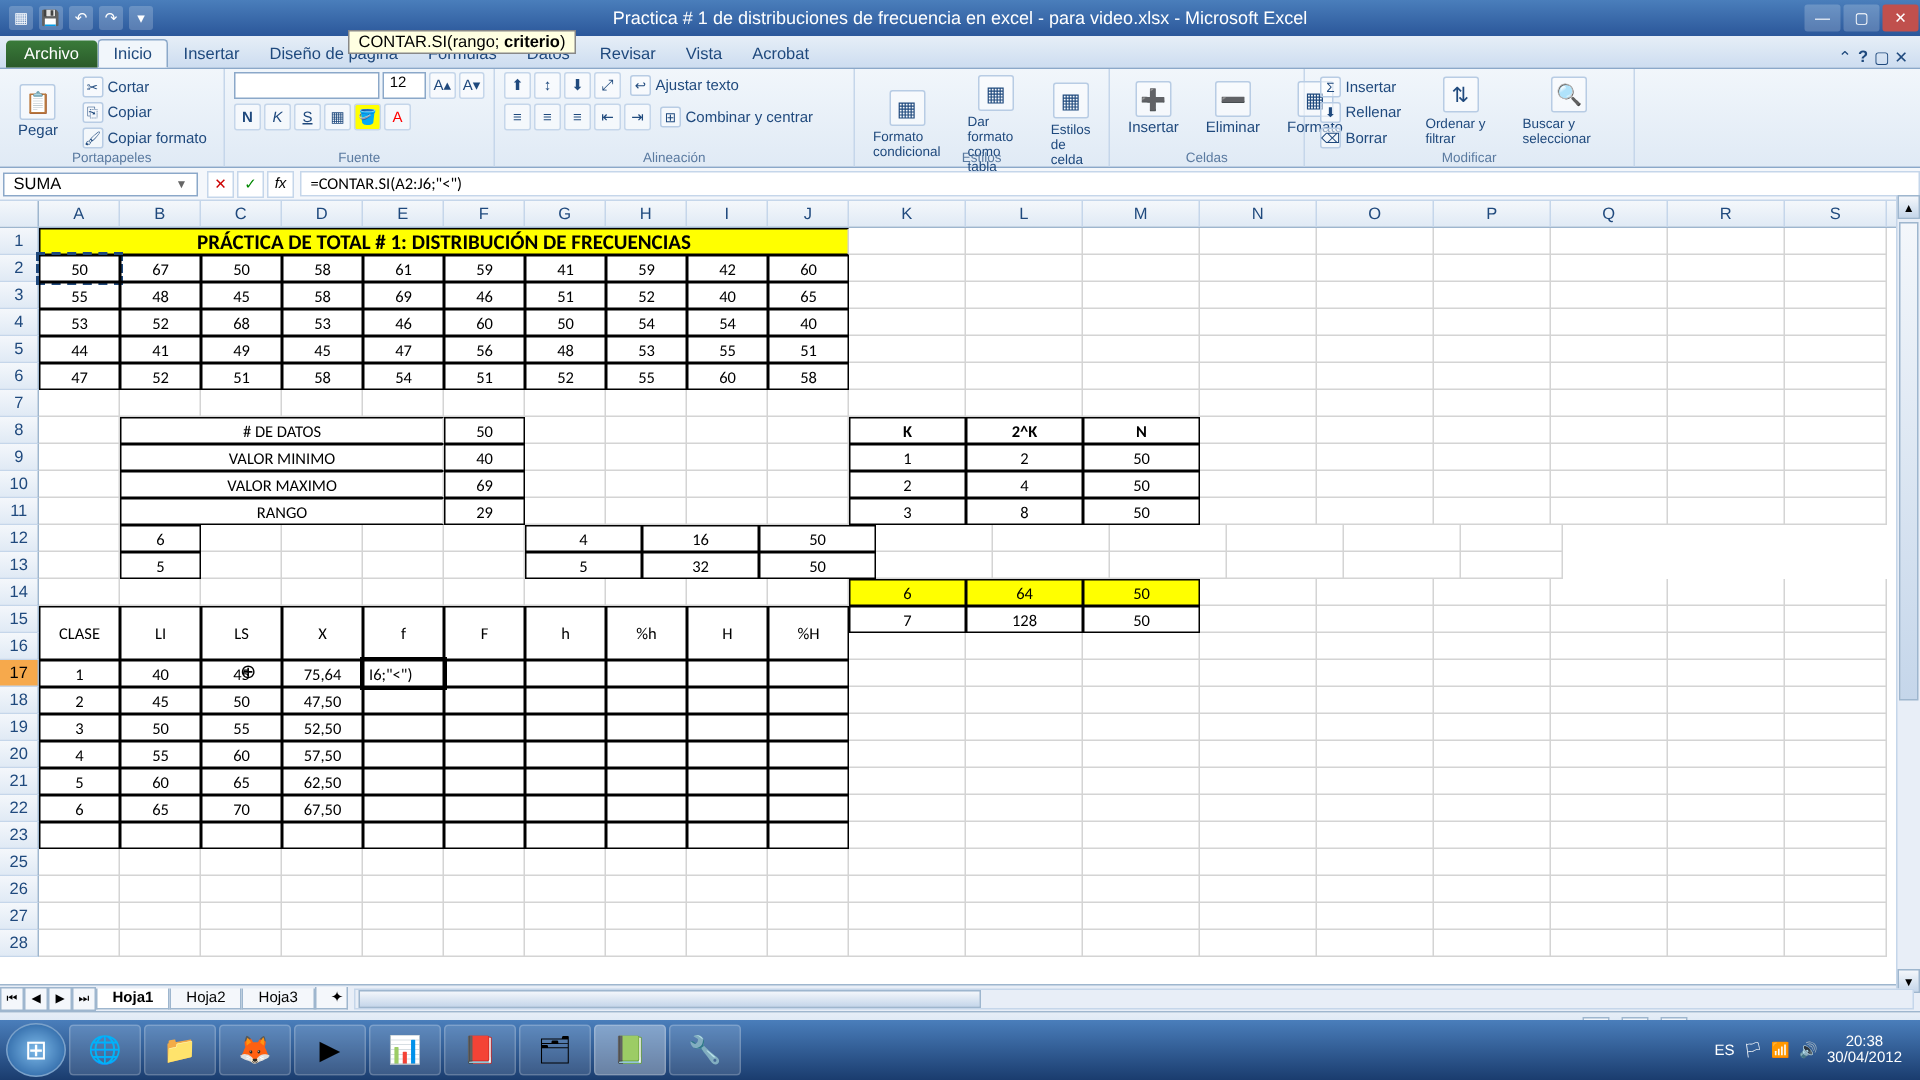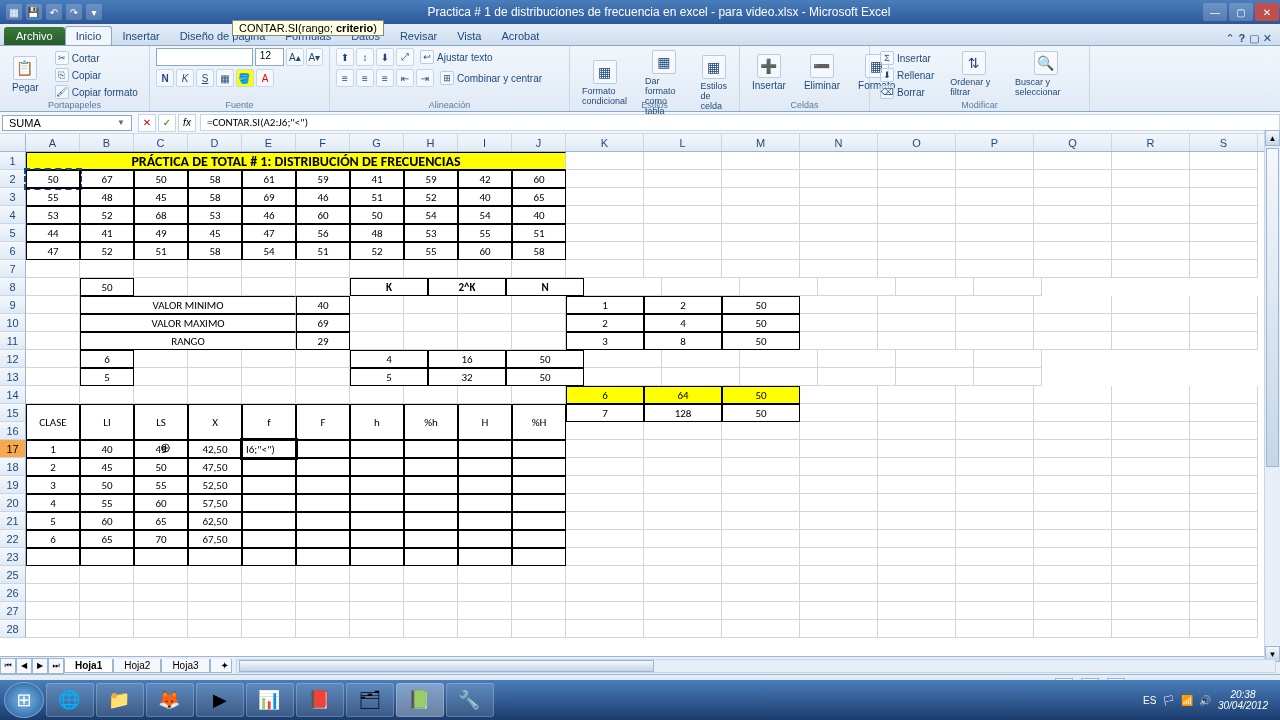--- a/index.html
+++ b/index.html
@@ -2,21 +2,21 @@
 <html><head>
 <meta charset="utf-8">
 <style>
 * { box-sizing: border-box; margin: 0; padding: 0; font-family: "Segoe UI", Tahoma, sans-serif; }
 body { width: 1280px; height: 720px; overflow: hidden; background: #fff; font-size: 11px; position: relative; }
 
 
 .titlebar { height: 24px; background: linear-gradient(#4a7ebb, #2b579a); display: flex; align-items: center; color: #fff; position: relative; }
 .qat { display: flex; gap: 4px; padding: 0 6px; align-items: center; }
 .qat-icon { width: 16px; height: 16px; background: #fff3; border-radius: 2px; display: flex; align-items: center; justify-content: center; font-size: 10px; }
-.title-text { position: absolute; left: 50%; transform: translateX(-50%); font-size: 12px; margin-left: 19px; }
+.title-text { position: absolute; left: 50%; transform: translateX(-50%); font-size: 12px; }
 .win-controls { margin-left: auto; display: flex; }
 .win-btn { width: 24px; height: 18px; background: #fff3; margin: 2px 1px; border-radius: 2px; display: flex; align-items: center; justify-content: center; font-size: 10px; }
 .win-btn.close { background: #c0504d; }
 
 
 .tabbar { height: 22px; background: linear-gradient(#e6eef7, #cdddf0); display: flex; align-items: flex-end; padding-left: 4px; border-bottom: 1px solid #8ba8c9; }
 .file-tab { background: linear-gradient(#3a7b3a, #2a5a2a); color: #fff; padding: 3px 12px; border-radius: 3px 3px 0 0; font-size: 11px; }
 .tab { padding: 3px 10px; font-size: 11px; color: #1f497d; cursor: pointer; }
 .tab.active { background: #f1f6fb; border: 1px solid #8ba8c9; border-bottom: none; border-radius: 3px 3px 0 0; }
 .help-icons { margin-left: auto; display: flex; gap: 4px; padding-right: 8px; color: #1f497d; }
@@ -92,21 +92,21 @@
 .status-right { margin-left: auto; display: flex; align-items: center; gap: 8px; }
 .view-btn { width: 18px; height: 14px; border: 1px solid #9eb6ce; background: #fff8; }
 .zoom-slider { width: 80px; height: 4px; background: #9eb6ce; position: relative; }
 .zoom-thumb { position: absolute; left: 50%; top: -3px; width: 8px; height: 10px; background: #f4f7fb; border: 1px solid #666; }
 
 
 .taskbar { height: 40px; background: linear-gradient(#4a7ebb, #1a3c6e); display: flex; align-items: center; padding: 0 4px; gap: 2px; position: absolute; bottom: 0; left: 0; right: 0; }
 .start-orb { width: 40px; height: 36px; border-radius: 50%; background: radial-gradient(#7db9e8, #1e5799); border: 1px solid #fff5; display:flex;align-items:center;justify-content:center; }
 .task-btn { width: 48px; height: 34px; background: #fff2; border: 1px solid #fff3; border-radius: 3px; display: flex; align-items: center; justify-content: center; font-size: 18px; cursor:pointer; }
 .tray { margin-left: auto; display: flex; align-items: center; gap: 6px; color: #fff; font-size: 10px; padding-right: 8px; }
-.tray-time { text-align: center; line-height: 1.1; font-style: italic; }
+.tray-time { text-align: center; line-height: 1.1; }
 
 
 .vscroll { position: absolute; right: 0; top: 130px; bottom: 58px; width: 16px; background: #e8eef7; border-left: 1px solid #c5d6ea; }
 .vscroll-btn { height: 16px; background: linear-gradient(#f4f7fb, #c5d6ea); border: 1px solid #9eb6ce; display:flex;align-items:center;justify-content:center;font-size:8px; }
 .vscroll-thumb { position: absolute; top: 18px; left: 1px; right: 1px; height: 60%; background: linear-gradient(#f4f7fb, #c5d6ea); border: 1px solid #9eb6ce; }
 </style>
 </head>
 <body>
 
 <div class="titlebar">
@@ -471,20 +471,21 @@
         <div class="cell cN" style="width: 78px;"></div>
         <div class="cell cO" style="width: 78px;"></div>
         <div class="cell cP" style="width: 78px;"></div>
         <div class="cell cQ" style="width: 78px;"></div>
         <div class="cell cR" style="width: 78px;"></div>
         <div class="cell cS" style="width: 68px;"></div>
       </div>
       <div class="row">
         <div class="row-h">8</div>
         <div class="cell cA" style="width: 54px;"></div>
+        <div class="cell cB" style="width: 216px; border-left: 1px solid rgb(0, 0, 0); border-top: 1px solid rgb(0, 0, 0); border-bottom: 1px solid rgb(0, 0, 0); text-align: center;"># DE DATOS</div>
         <div class="cell cF" style="width: 54px; border: 1px solid rgb(0, 0, 0);">50</div>
         <div class="cell cG" style="width: 54px;"></div>
         <div class="cell cH" style="width: 54px;"></div>
         <div class="cell cI" style="width: 54px;"></div>
         <div class="cell cJ" style="width: 54px;"></div>
         <div class="cell cK" style="width: 78px; border: 1px solid rgb(0, 0, 0); font-weight: bold;">K</div>
         <div class="cell cL" style="width: 78px; border: 1px solid rgb(0, 0, 0); font-weight: bold;">2^K</div>
         <div class="cell cM" style="width: 78px; border: 1px solid rgb(0, 0, 0); font-weight: bold;">N</div>
         <div class="cell cN" style="width: 78px;"></div>
         <div class="cell cO" style="width: 78px;"></div>
@@ -650,21 +651,21 @@
         <div class="cell cP" style="width: 78px;"></div>
         <div class="cell cQ" style="width: 78px;"></div>
         <div class="cell cR" style="width: 78px;"></div>
         <div class="cell cS" style="width: 68px;"></div>
       </div>
       <div class="row">
         <div class="row-h active">17</div>
         <div class="cell cA" style="width: 54px; border: 1px solid rgb(0, 0, 0);">1</div>
         <div class="cell cB" style="width: 54px; border: 1px solid rgb(0, 0, 0);">40</div>
         <div class="cell cC" style="width: 54px; border: 1px solid rgb(0, 0, 0);">45</div>
-        <div class="cell cD" style="width: 54px; border: 1px solid rgb(0, 0, 0);">42,50</div>
+        <div class="cell cD" style="width: 54px; border: 1px solid rgb(0, 0, 0);">75,64</div>
         <div class="cell cE editing-cell" style="width: 54px; border: 1px solid rgb(0, 0, 0); text-align: left; overflow: visible;">I6;"&lt;")</div>
         <div class="cell cF" style="width: 54px; border: 1px solid rgb(0, 0, 0);"></div>
         <div class="cell cG" style="width: 54px; border: 1px solid rgb(0, 0, 0);"></div>
         <div class="cell cH" style="width: 54px; border: 1px solid rgb(0, 0, 0);"></div>
         <div class="cell cI" style="width: 54px; border: 1px solid rgb(0, 0, 0);"></div>
         <div class="cell cJ" style="width: 54px; border: 1px solid rgb(0, 0, 0);"></div>
         <div class="cell cK" style="width: 78px;"></div>
         <div class="cell cL" style="width: 78px;"></div>
         <div class="cell cM" style="width: 78px;"></div>
         <div class="cell cN" style="width: 78px;"></div>

